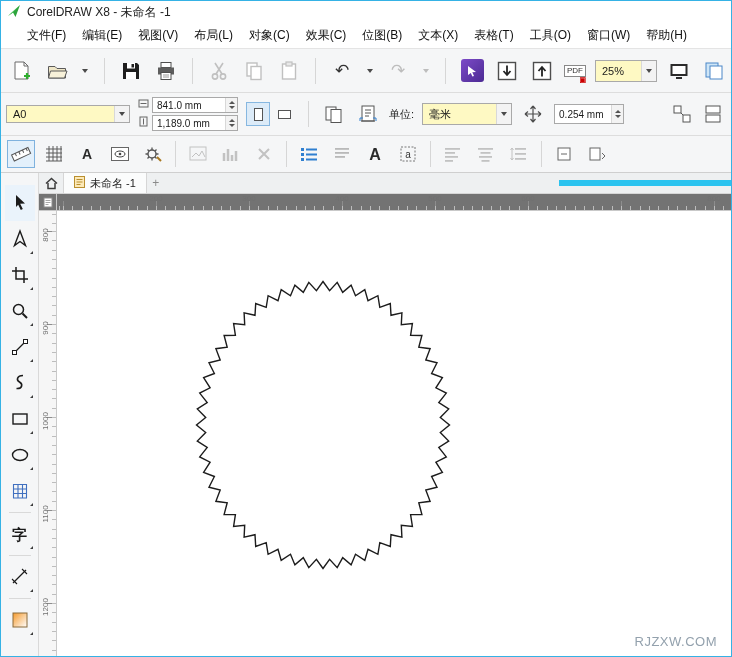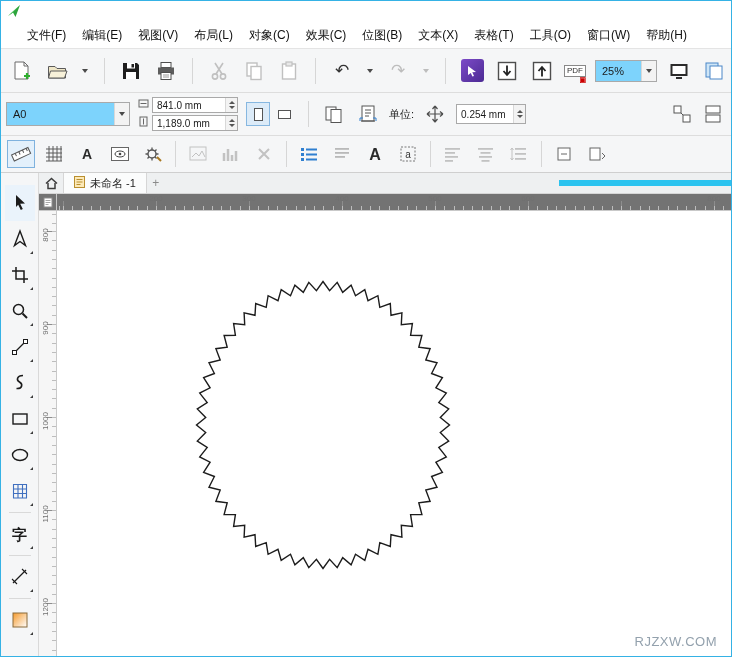--- a/index.html
+++ b/index.html
@@ -18,21 +18,21 @@
   
   .toolbar{height:44px;background:#f5f6f7;border-bottom:1px solid #dddddd;display:flex;align-items:center;padding:0 8px;gap:9px;flex:0 0 auto;overflow:hidden}
   .tbtn{width:26px;height:26px;display:flex;align-items:center;justify-content:center;flex:0 0 auto}
   .tbtn-sm{width:12px;height:26px;display:flex;align-items:center;justify-content:center;flex:0 0 auto}
   .sep{width:1px;height:26px;background:#d6d6d6;margin:0 4px;flex:0 0 auto}
   .caret{width:0;height:0;border-left:3.5px solid transparent;border-right:3.5px solid transparent;border-top:4px solid #4a4a4a}
   .glyph-undo{font-family:"DejaVu Sans",sans-serif;font-size:17px;color:#333;line-height:1}
   .glyph-redo{font-family:"DejaVu Sans",sans-serif;font-size:17px;color:#bdbdbd;line-height:1}
   .launcher{width:23px;height:23px;border-radius:3px;background:linear-gradient(135deg,#7d4bc8,#4b2a93);display:flex;align-items:center;justify-content:center;position:relative}
   .launcher svg{display:block}
-  .combo{height:22px;background:#7dd3fc;border:1px solid #a9a9a9;display:flex;align-items:center;font-size:11px;padding-left:6px;gap:4px;flex:0 0 auto}
+  .combo{height:22px;background:#fef9c3;border:1px solid #a9a9a9;display:flex;align-items:center;font-size:11px;padding-left:6px;gap:4px;flex:0 0 auto}
   .combo .combo-caret{margin-left:auto;width:15px;height:100%;display:flex;align-items:center;justify-content:center;border-left:1px solid #d8d8d8;background:#f3f3f3}
   .pdf-icon{width:24px;height:26px;position:relative;display:flex;align-items:center;justify-content:center}
   .pdf-label{font-size:8px;font-weight:normal;color:#333;border:1px solid #888;background:#fff;padding:1px 2px;line-height:1}
   .pdf-sub{position:absolute;right:0;bottom:0;font-size:7px;color:#c00;font-weight:bold}
 
   
   .propbar{height:43px;background:#f5f6f7;border-bottom:1px solid #dddddd;display:flex;align-items:center;padding:0 5px;gap:8px;flex:0 0 auto;overflow:hidden}
   .dims{display:flex;flex-direction:column;gap:2px}
   .dim-row{display:flex;align-items:center;gap:3px}
   .spinfield{height:16px;width:86px;background:#fff;border:1px solid #a9a9a9;display:flex;align-items:center;font-size:10px;padding-left:4px;position:relative}
@@ -97,20 +97,21 @@
 
 <div id="window">
 
   <div class="titlebar">
     <span>
       <svg width="14" height="14" viewBox="0 0 14 14">
           <path d="M1 12 L13 1 L8.5 13 L6 8.5 Z" fill="#2da43c"></path>
           <path d="M1 12 L13 1 L6 8.5 Z" fill="#49c25a"></path>
         </svg>
     </span>
+    <span class="title">CorelDRAW X8 - 未命名 -1</span>
   </div>
 
   <div class="menubar" id="menu-items">
       <span class="menu-item">文件(F)</span>
       <span class="menu-item">编辑(E)</span>
       <span class="menu-item">视图(V)</span>
       <span class="menu-item">布局(L)</span>
       <span class="menu-item">对象(C)</span>
       <span class="menu-item">效果(C)</span>
       <span class="menu-item">位图(B)</span>
@@ -227,21 +228,21 @@
     </div>
     <div class="tbtn">
       <svg width="22" height="22" viewBox="0 0 22 22">
           <rect x="3" y="3" width="12" height="14" fill="#cfe6f7" stroke="#4a86c8"></rect>
           <rect x="7" y="6" width="12" height="13" fill="#fff" stroke="#4a86c8"></rect>
         </svg>
     </div>
   </div>
 
   <div class="propbar">
-    <div class="combo" style="width:124px;height:24px">
+    <div class="combo" style="width:124px;height:18px">
       <span>A0</span>
       <span class="combo-caret">
           <span class="caret"></span>
         </span>
     </div>
     <div class="dims">
       <div class="dim-row">
         <span><svg width="11" height="11" viewBox="0 0 11 11">
               <rect x="1" y="2" width="9" height="7" fill="none" stroke="#666"></rect>
               <path d="M2.5 5.5 h6" stroke="#666"></path>
@@ -284,20 +285,26 @@
         </svg>
     </div>
     <div class="tbtn">
       <svg width="22" height="22" viewBox="0 0 22 22">
           <rect x="5" y="3" width="12" height="15" fill="#fff" stroke="#555"></rect>
           <path d="M4 18 h14 M8 7 h6 M8 10 h6 M8 13 h4" stroke="#555"></path>
           <path d="M3 18 v-3 h3 M19 18 v-3 h-3" fill="none" stroke="#2f7fd0"></path>
         </svg>
     </div>
     <span class="units-label">单位:</span>
+    <div class="combo" style="width:90px">
+      <span>毫米</span>
+      <span class="combo-caret">
+          <span class="caret"></span>
+        </span>
+    </div>
     <div class="tbtn">
       <svg width="20" height="20" viewBox="0 0 20 20">
           <path d="M10 2 V18 M2 10 H18 M10 2 l-2.5 3 M10 2 l2.5 3 M10 18 l-2.5 -3 M10 18 l2.5 -3 M2 10 l3 -2.5 M2 10 l3 2.5 M18 10 l-3 -2.5 M18 10 l-3 2.5" fill="none" stroke="#4e4e4e" stroke-width="1.2"></path>
         </svg>
     </div>
     <div class="spinfield" style="width:70px;height:20px">
       <span>0.254 mm</span>
       <span class="spinner">
           <span class="up-arrow"></span>
           <span class="down-arrow"></span>

